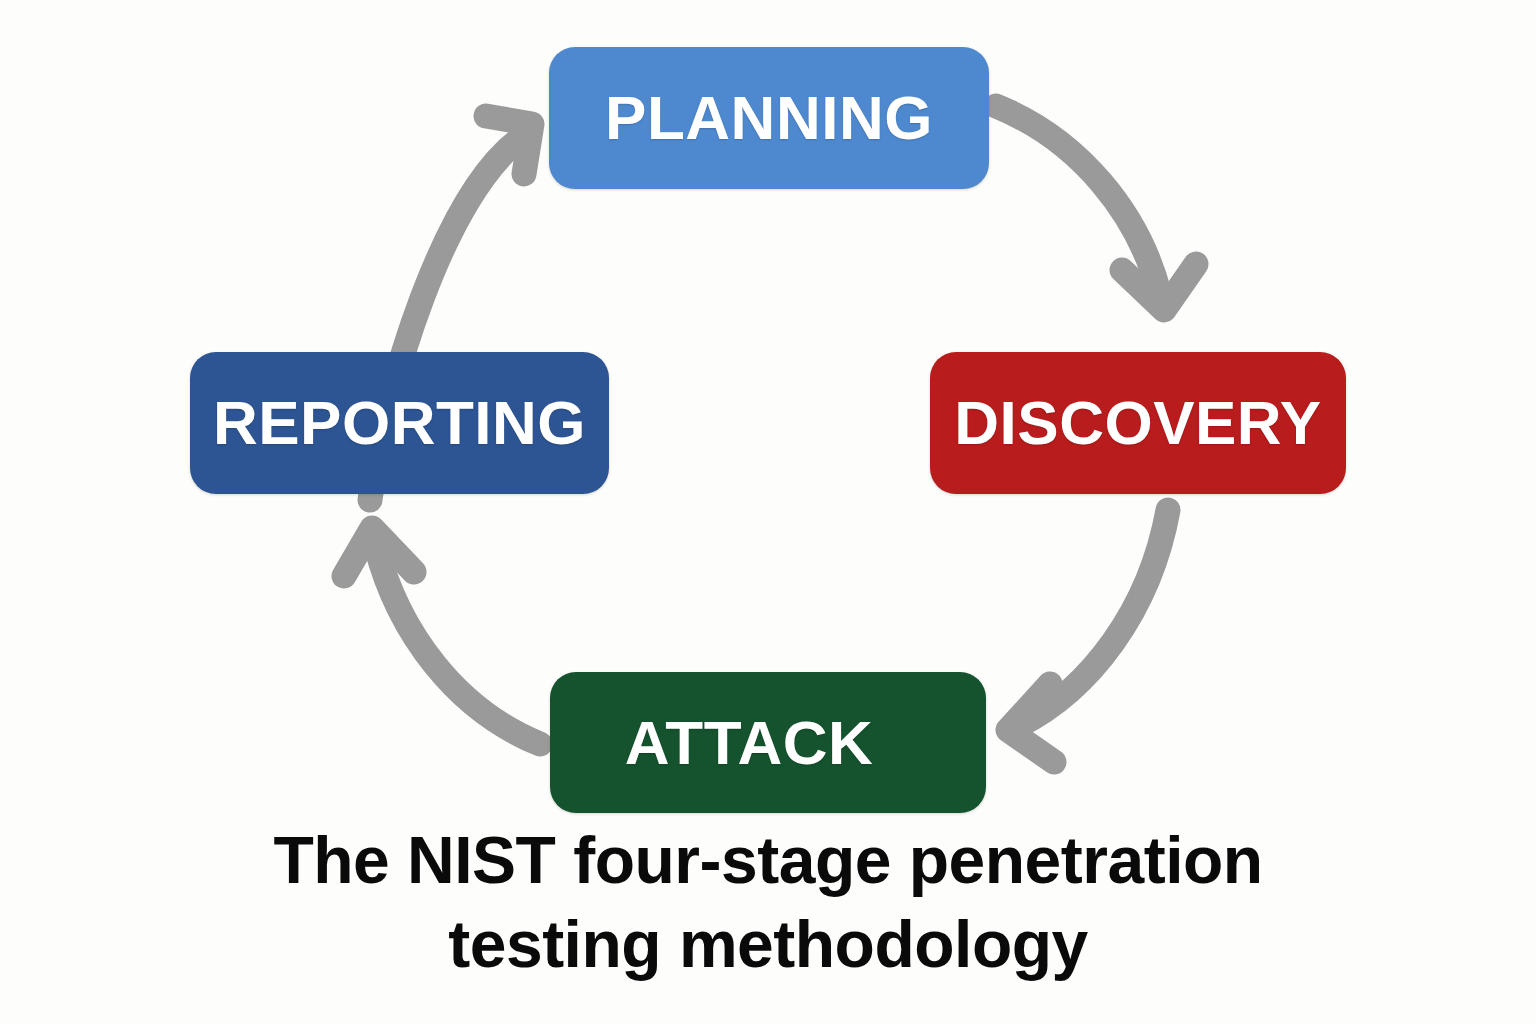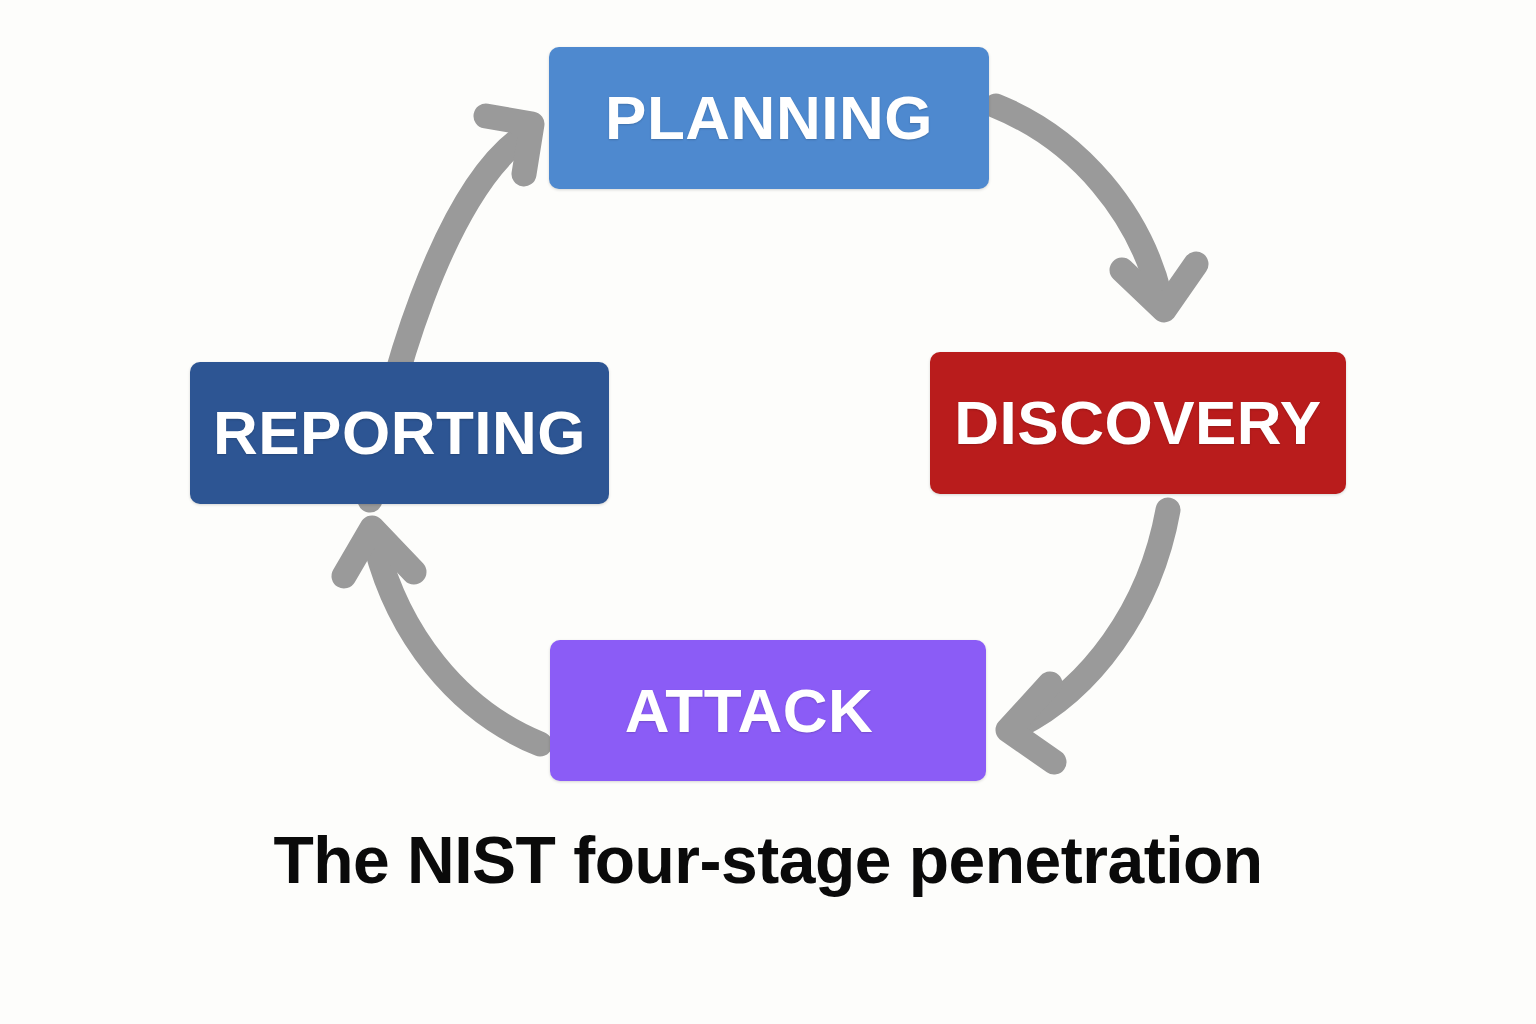--- a/index.html
+++ b/index.html
@@ -24,21 +24,21 @@
     left: 0;
     top: 0;
     width: 1536px;
     height: 1024px;
   }
   .stage-box {
     position: absolute;
     display: flex;
     align-items: center;
     box-sizing: border-box;
-    border-radius: 10px;
+    border-radius: 26px;
     z-index: 5;
     box-shadow: 0 1px 3px rgba(0,0,0,0.16);
   }
   .stage-label {
     width: 100%;
     color: #ffffff;
     font-weight: bold;
     font-size: 62px;
     letter-spacing: 0.5px;
     line-height: 1;
@@ -55,21 +55,21 @@
   #box-discovery {
     left: 930px; top: 352px;
     width: 416px; height: 142px;
   }
   #box-attack {
     left: 550px; top: 640px;
     width: 436px; height: 141px;
   }
   #box-reporting {
     left: 190px; top: 352px;
-    width: 419px; height: 142px; margin-top: 10px;
+    width: 419px; height: 142px;
   }
 
   #caption {
     position: absolute;
     left: 0;
     top: 818px;
     width: 1536px;
     text-align: center;
     color: #0a0a0a;
     font-weight: bold;
@@ -111,25 +111,26 @@
   </svg>
 
   <div class="stage-box" id="box-planning" style="background:#4e89cf;">
     <span class="stage-label center-label">PLANNING</span>
   </div>
 
   <div class="stage-box" id="box-discovery" style="background:#b91c1c;">
     <span class="stage-label center-label">DISCOVERY</span>
   </div>
 
-  <div class="stage-box" id="box-attack" style="background:#8b5cf6;">
+  <div class="stage-box" id="box-attack" style="background:#14532d;margin-top:32px;">
     <span class="stage-label leftish-label">ATTACK</span>
   </div>
 
   <div class="stage-box" id="box-reporting" style="background:#2d5593;">
     <span class="stage-label center-label">REPORTING</span>
   </div>
 
   <div id="caption">
     <span class="caption-line">The NIST four-stage penetration</span>
+    <span class="caption-line">testing methodology</span>
   </div>
 
 </div>
 
 </body></html>

